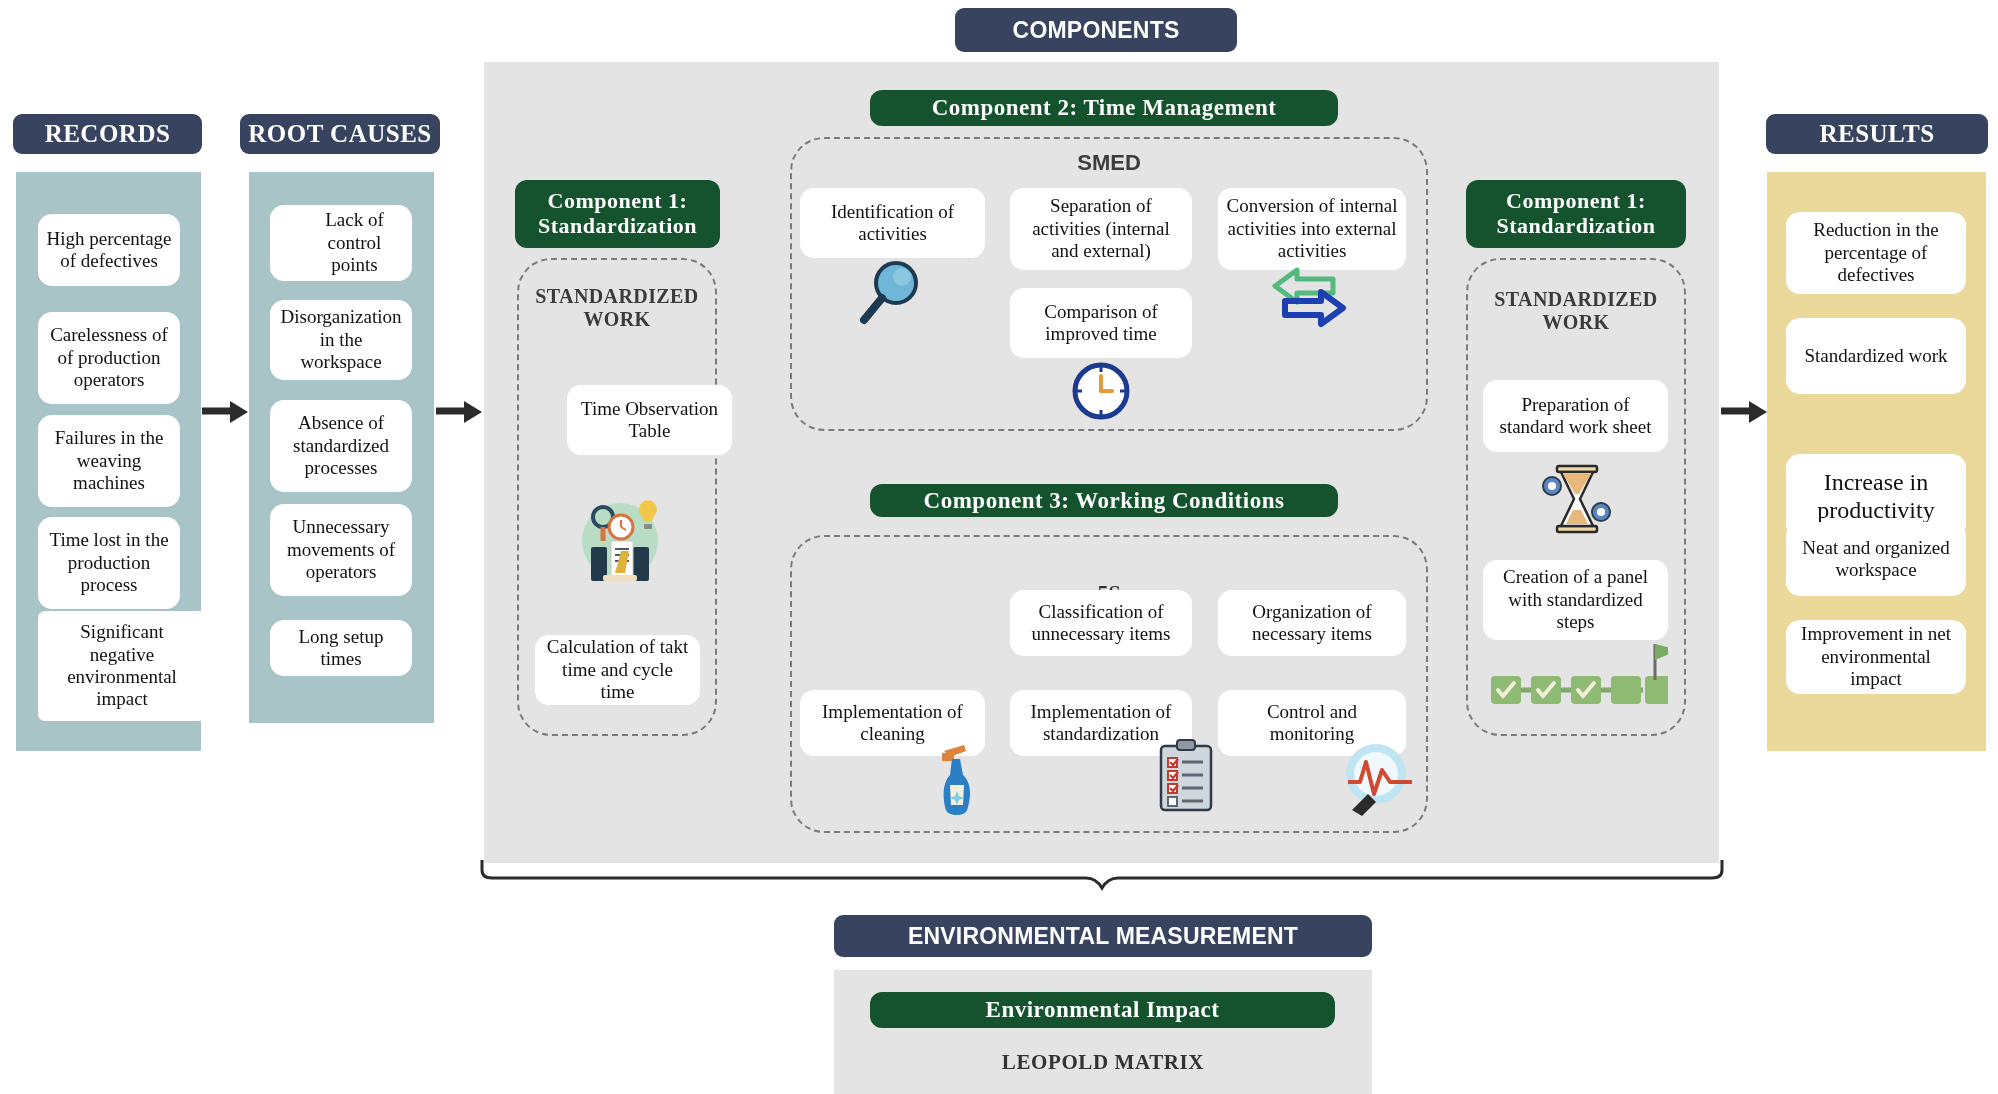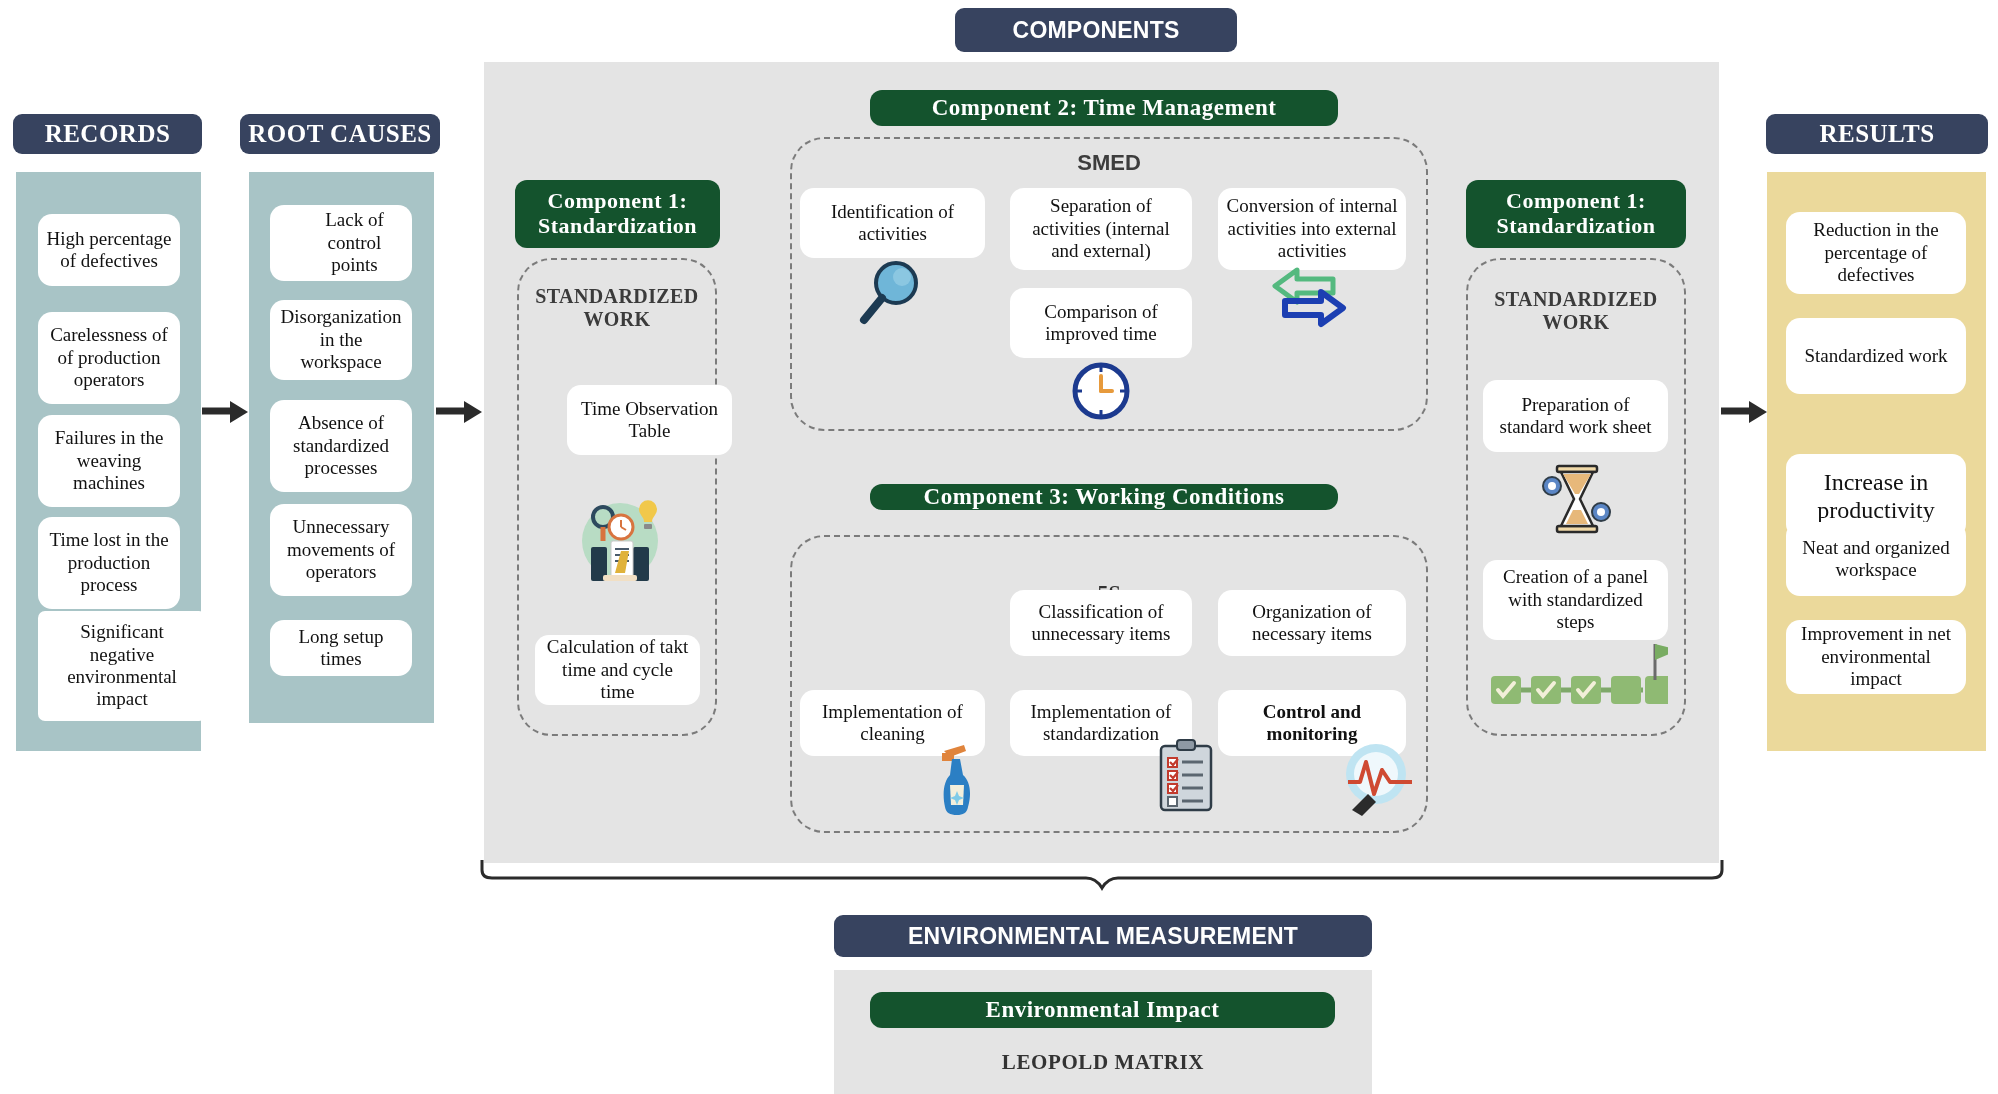--- a/index.html
+++ b/index.html
@@ -196,32 +196,32 @@
   <svg class="icon-box" style="left:1068px; top:358px; width:66px; height:66px;" viewBox="0 0 66 66">
     <circle cx="33" cy="33" r="26" fill="#ffffff" stroke="#1c3a8f" stroke-width="5"></circle>
     <line x1="33" y1="33" x2="33" y2="18" stroke="#e79a3c" stroke-width="4" stroke-linecap="round"></line>
     <line x1="33" y1="33" x2="44" y2="33" stroke="#e79a3c" stroke-width="4" stroke-linecap="round"></line>
     <line x1="33" y1="9" x2="33" y2="14" stroke="#1c3a8f" stroke-width="3"></line>
     <line x1="33" y1="52" x2="33" y2="57" stroke="#1c3a8f" stroke-width="3"></line>
     <line x1="9" y1="33" x2="14" y2="33" stroke="#1c3a8f" stroke-width="3"></line>
     <line x1="52" y1="33" x2="57" y2="33" stroke="#1c3a8f" stroke-width="3"></line>
   </svg>
 
-  <div class="pill gray" style="left:870px; top:484px; width:468px; height:26px; font-size:23px;">Component 3: Working Conditions</div>
+  <div class="pill gray" style="left:870px; top:484px; width:468px; height:33px; font-size:23px;">Component 3: Working Conditions</div>
 
   <div class="dashed" style="left:790px; top:535px; width:638px; height:298px;"></div>
 
   <div class="sec-title serif" style="left:790px; top:580px; width:638px; font-size:22px;">5S</div>
 
   <div class="card" style="left:1010px; top:590px; width:182px; height:66px; font-size:19px;">Classification of unnecessary items</div>
   <div class="card" style="left:1218px; top:590px; width:188px; height:66px; font-size:19px;">Organization of necessary items</div>
 
   <div class="card" style="left:800px; top:690px; width:185px; height:66px; font-size:19px;">Implementation of cleaning</div>
   <div class="card" style="left:1010px; top:690px; width:182px; height:66px; font-size:19px;">Implementation of standardization</div>
-  <div class="card" style="left:1218px; top:690px; width:188px; height:66px; font-size:19px;font-weight:bold;">Control and monitoring</div>
+  <div class="card" style="left:1218px; top:690px; width:188px; height:66px; font-size:19px;">Control and monitoring</div>
 
   <svg class="icon-box" style="left:930px; top:735px; width:60px; height:82px;" viewBox="0 0 60 82">
     <path d="M14 16 L34 10 L36 16 L20 22 Z" fill="#e0843c"></path>
     <path d="M12 18 L24 18 L24 26 L12 26 Z" fill="#e0843c"></path>
     <path d="M22 24 L30 24 L33 40 C40 46 42 58 38 72 C37 78 33 80 27 80 C20 80 16 78 15 72 C12 58 14 46 20 40 Z" fill="#2b7fc4"></path>
     <path d="M20 50 L34 50 L33 70 L21 70 Z" fill="#f2efdc"></path>
     <path d="M27 56 l2 5 l5 2 l-5 2 l-2 5 l-2 -5 l-5 -2 l5 -2 z" fill="#7ecbe8"></path>
   </svg>
 
   <svg class="icon-box" style="left:1155px; top:738px; width:62px; height:76px;" viewBox="0 0 62 76">

